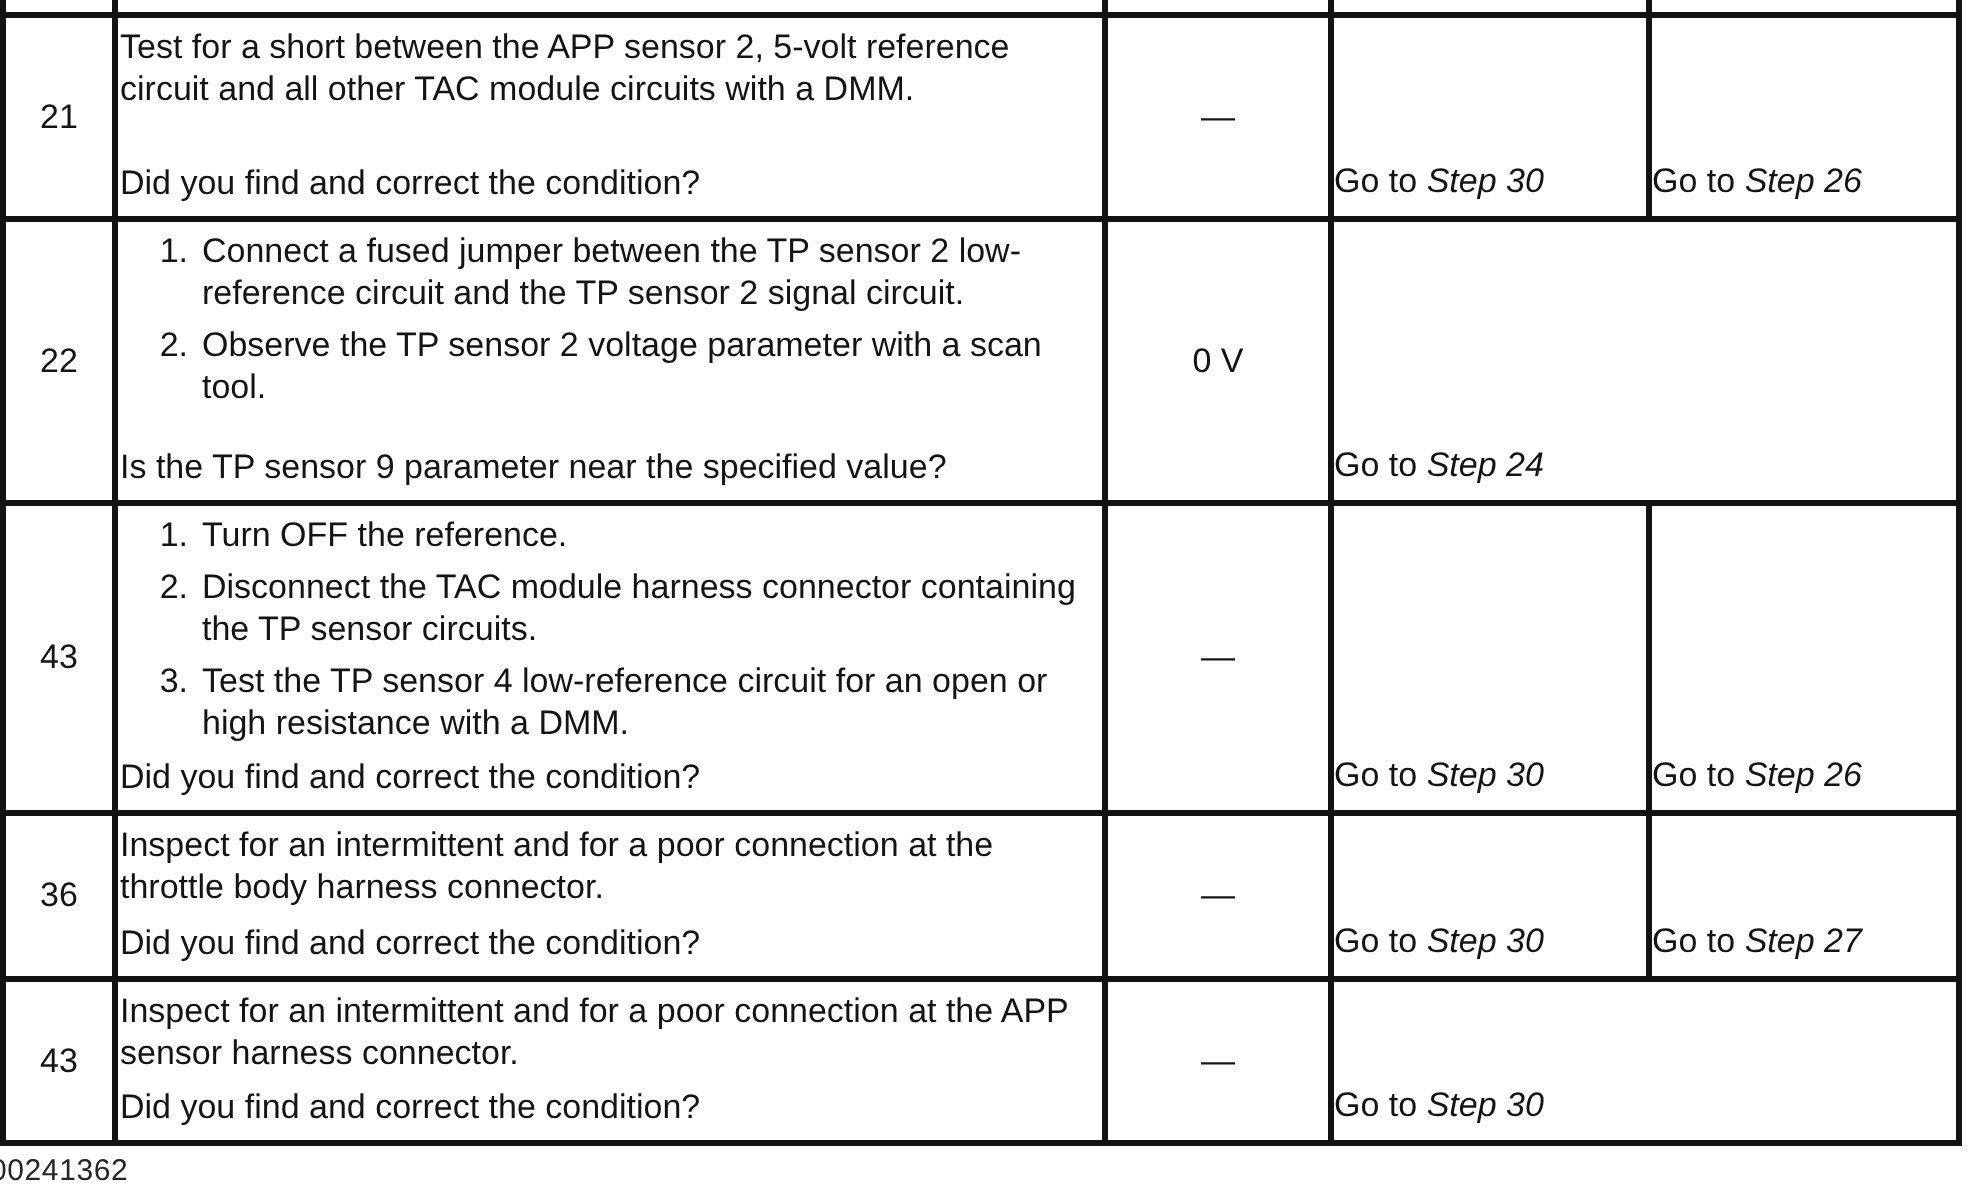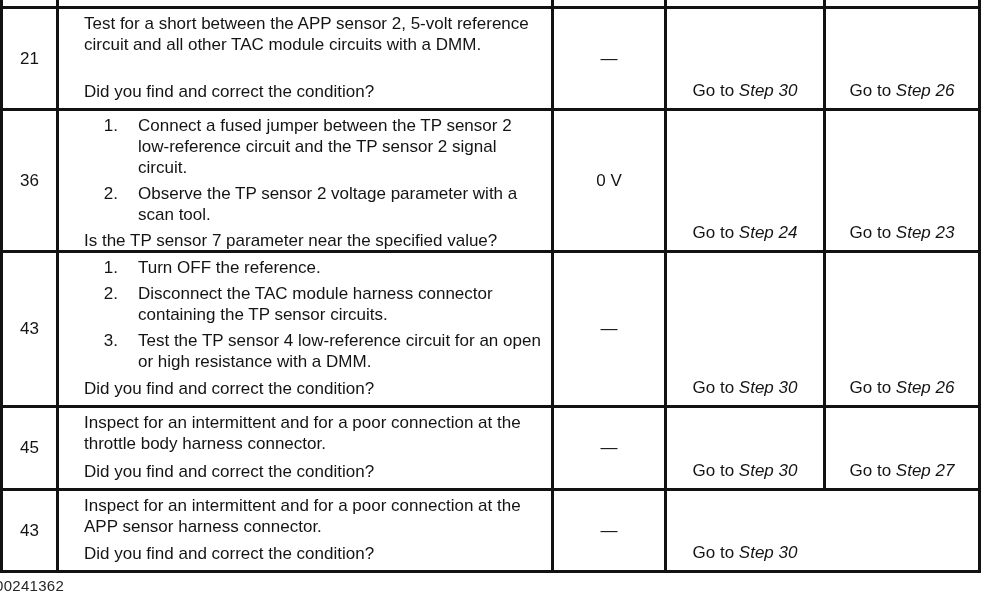--- a/index.html
+++ b/index.html
@@ -15,30 +15,30 @@
     position:absolute;left:0;top:6px;width:981px;box-sizing:border-box;
     border:3px solid #121212;background:#fff;
   }
   .row{display:grid;grid-template-columns:53px 495px 113px 159px 155px;box-sizing:border-box;}
   .row + .row{border-top:3px solid #121212;}
   .cell{box-sizing:border-box;min-width:0;overflow:hidden;}
   .cell + .cell{border-left:3px solid #121212;}
   .step-cell{display:flex;align-items:center;justify-content:center;font-size:17px;}
   .action-cell{
     display:flex;flex-direction:column;
-    padding:4px 10px 6px 25px;font-size:17px;line-height:21px;
+    padding:4px 10px 6px 1px;font-size:17px;line-height:21px;
   }
   .para{margin:0;}
   .li{display:flex;margin:0 0 5px 16px;}
   .li .num{flex:none;min-width:18px;text-align:right;}
-  .li .txt{margin-left:20px;}
+  .li .txt{margin-left:7px;}
   .question{margin-top:auto;}
   .value-cell{display:flex;align-items:center;justify-content:center;font-size:17px;}
   .goto-cell{
-    display:flex;align-items:flex-end;justify-content:center;
+    display:flex;align-items:flex-end;justify-content:flex-start;
     padding-bottom:7px;font-size:17px;white-space:nowrap;
   }
   .g-step{font-style:italic;}
   .g-prefix{font-style:normal;}
   .footer-code{
     position:absolute;left:-5px;top:577px;font-size:15px;color:#262626;letter-spacing:.3px;
   }
 </style>
 </head>
 <body>
@@ -71,43 +71,40 @@
     <div class="cell goto-cell yes">
       <span><span class="g-prefix">Go to&nbsp;</span><span class="g-step">Step 30</span></span>
     </div>
     <div class="cell goto-cell no">
       <span><span class="g-prefix">Go to&nbsp;</span><span class="g-step">Step 26</span></span>
     </div>
   </div>
 
   <div class="row" style="height: 142px;">
     <div class="cell step-cell">
-      <span class="stepnum">36</span>
+      <span class="stepnum">22</span>
     </div>
     <div class="cell action-cell">
       <div class="action-body">
             <div class="li">
               <span class="num">1.</span>
               <span class="txt">Connect a fused jumper between the TP sensor 2 low-reference circuit and the TP sensor 2 signal circuit.</span>
             </div>
             <div class="li">
               <span class="num">2.</span>
               <span class="txt">Observe the TP sensor 2 voltage parameter with a scan tool.</span>
             </div>
           </div>
-      <div class="question">Is the TP sensor 7 parameter near the specified value?</div>
+      <div class="question">Is the TP sensor 9 parameter near the specified value?</div>
     </div>
     <div class="cell value-cell">
       <span class="value-text">0 V</span>
     </div>
     <div class="cell goto-cell yes">
       <span><span class="g-prefix">Go to&nbsp;</span><span class="g-step">Step 24</span></span>
-    </div>
-    <div class="cell goto-cell no">
-      <span><span class="g-prefix">Go to&nbsp;</span><span class="g-step">Step 23</span></span>
     </div>
   </div>
 
   <div class="row" style="height: 155px;">
     <div class="cell step-cell">
       <span class="stepnum">43</span>
     </div>
     <div class="cell action-cell">
       <div class="action-body">
             <div class="li">
@@ -131,21 +128,21 @@
     <div class="cell goto-cell yes">
       <span><span class="g-prefix">Go to&nbsp;</span><span class="g-step">Step 30</span></span>
     </div>
     <div class="cell goto-cell no">
       <span><span class="g-prefix">Go to&nbsp;</span><span class="g-step">Step 26</span></span>
     </div>
   </div>
 
   <div class="row" style="height: 83px;">
     <div class="cell step-cell">
-      <span class="stepnum">45</span>
+      <span class="stepnum">36</span>
     </div>
     <div class="cell action-cell">
       <div class="action-body">
             <div class="para">Inspect for an intermittent and for a poor connection at the throttle body harness connector.</div>
           </div>
       <div class="question">Did you find and correct the condition?</div>
     </div>
     <div class="cell value-cell">
       <span class="value-text">—</span>
     </div>

